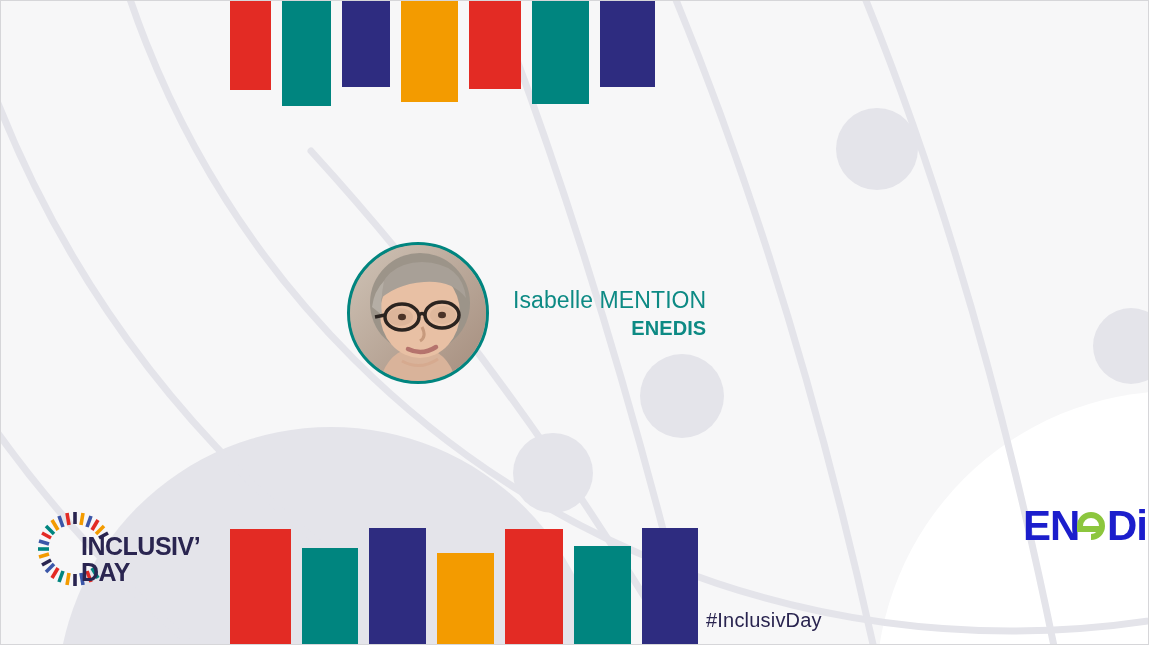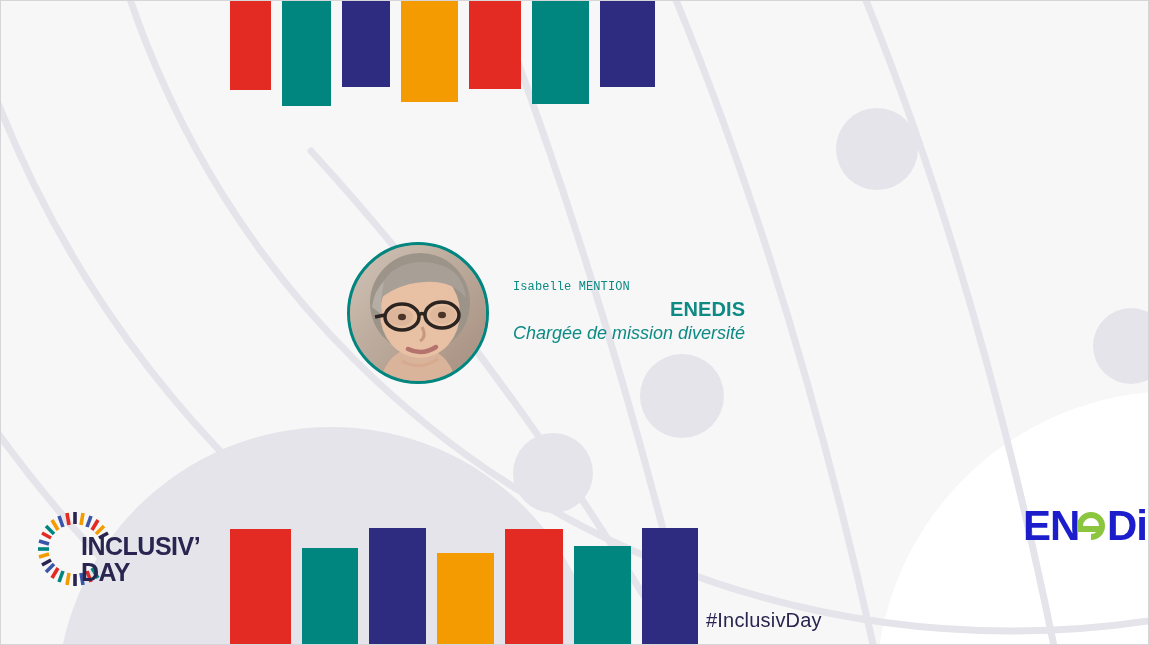--- a/index.html
+++ b/index.html
@@ -37,21 +37,21 @@
     background:#b9a99c;
     flex:0 0 auto;
   }
   .avatar svg{display:block;width:100%;height:100%;}
   .speaker-text{
     margin-left:24px;
     color:#0d8a84;
     line-height:1.32;
     white-space:nowrap;
   }
-  .sp-name{font-size:12px;font-weight:400;letter-spacing:.1px;font-family:Liberation Mono, monospace;}
+  .sp-name{font-size:23px;font-weight:400;letter-spacing:.1px;}
   .sp-org{font-size:20px;font-weight:bold;letter-spacing:.1px;text-align:right;}
   .sp-role{font-size:18px;font-style:italic;}
 
   
   .hashtag{
     position:absolute;left:705px;top:586px;
     font-size:20px;color:#2a2550;letter-spacing:.2px;margin-top:22px;
   }
 
   
@@ -163,21 +163,20 @@
           <path d="M58 104 q14 7 28 -2" fill="none" stroke="#b5736d" stroke-width="4.5" stroke-linecap="round"></path>
 
           <path d="M52 116 q18 10 36 -2" fill="none" stroke="#d3a488" stroke-width="3" opacity=".6"></path>
         </g>
       </svg>
     </div>
 
     <div class="speaker-text">
       <div class="sp-name">Isabelle MENTION</div>
       <div class="sp-org">ENEDIS</div>
-      <div class="sp-role">Chargée de mission diversité</div>
     </div>
   </div>
 
   <div class="hashtag">#InclusivDay</div>
 
   <div class="idlogo">
     <svg width="170" height="86" viewBox="0 0 170 86" xmlns="http://www.w3.org/2000/svg">
       <g stroke-linecap="butt" stroke-width="3.6">
 
         <line x1="46" y1="7" x2="46" y2="19" stroke="#2a2550"></line>

